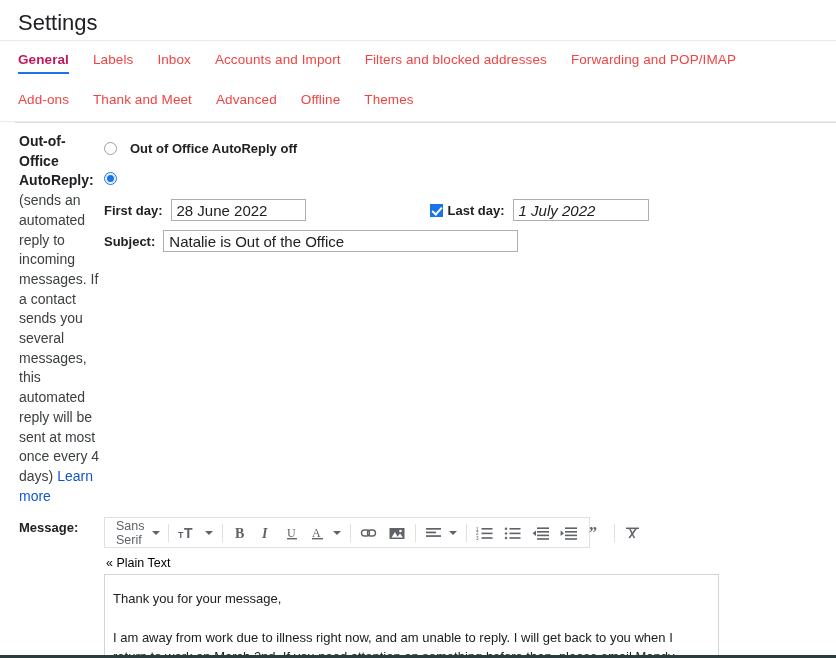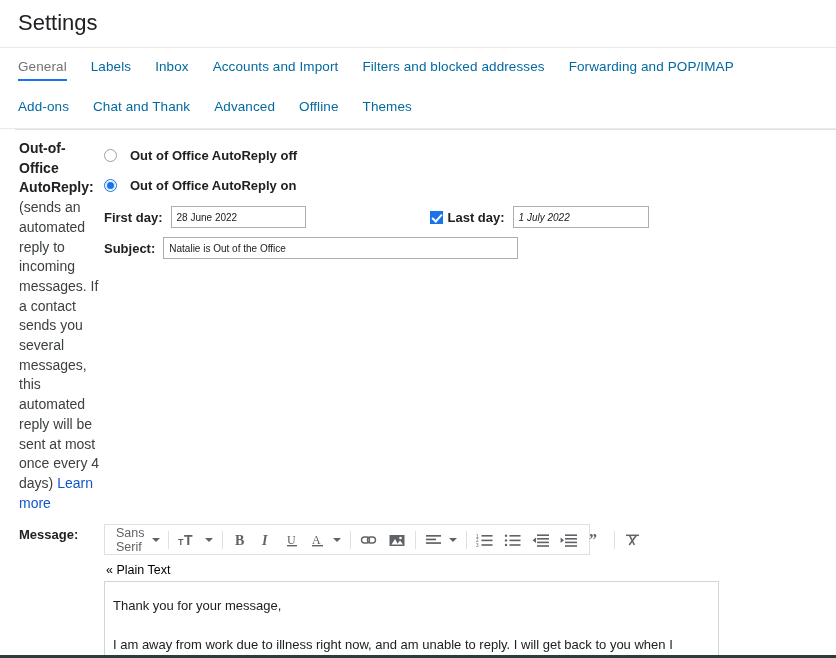--- a/index.html
+++ b/index.html
@@ -10,21 +10,21 @@
     background: #ffffff;
     font-family: "Liberation Sans", sans-serif;
     color: #202124;
     overflow: hidden;
     position: relative;
     border-bottom: 3px solid #2b3c3f;
   }
 
   
   .settings-header {
-    height: 48px;
+    height: 41px;
     padding: 10px 0 0 18px;
     border-bottom: 1px solid #e8eaed;
   }
   .settings-title {
     font-size: 22px;
     font-weight: 400;
     color: #202124;
     letter-spacing: 0;
     line-height: 26px;
   }
@@ -35,31 +35,31 @@
     border-bottom: 1px solid #e8eaed;
   }
   .tabrow {
     display: flex;
     align-items: flex-start;
     gap: 0;
     height: 40px;
   }
   .tab {
     font-size: 13.5px;
-    color: #0369a1;
+    color: #ef4444;
     padding: 11px 12px 9px 12px;
     cursor: pointer;
     white-space: nowrap;
     letter-spacing: .1px;
   }
   .tab:first-child { padding-left: 0; }
   .tabrow.row2 .tab:first-child { padding-left: 0; }
   .tab.active {
-    color: #737373;
-    font-weight: 400;
+    color: #be185d;
+    font-weight: 700;
     position: relative;
   }
   .tab.active::after {
     content: "";
     position: absolute;
     left: 0; right: 12px; bottom: 2px;
     height: 2px;
     background: #1a73e8;
   }
 
@@ -149,21 +149,21 @@
     height: 24px;
   }
   .field-label {
     font-size: 13px;
     font-weight: bold;
     color: #202124;
     margin-right: 8px;
   }
   .txtinput {
     font-family: "Liberation Sans", sans-serif;
-    font-size: 10px;
+    font-size: 15px;
     color: #202124;
     border: 1px solid #aeaeae;
     background: #fff;
     height: 22px;
     padding: 1px 5px;
     outline: none;
     border-radius: 0;
   }
   .in-firstday { width: 135px; }
   .in-lastday  { width: 136px; font-style: italic; }
@@ -290,21 +290,21 @@
   <div class="tabrow row1">
     <div class="tab active">General</div>
     <div class="tab">Labels</div>
     <div class="tab">Inbox</div>
     <div class="tab">Accounts and Import</div>
     <div class="tab">Filters and blocked addresses</div>
     <div class="tab">Forwarding and POP/IMAP</div>
   </div>
   <div class="tabrow row2">
     <div class="tab">Add-ons</div>
-    <div class="tab">Chat and Thank</div>
+    <div class="tab">Thank and Meet</div>
     <div class="tab">Advanced</div>
     <div class="tab">Offline</div>
     <div class="tab">Themes</div>
   </div>
 </div>
 
 <div class="content">
   <div class="hr-top"></div>
 
   <div class="ooo-row">
@@ -317,21 +317,20 @@
 
     <div class="ooo-fields">
 
       <div class="radio-line">
         <span class="radio"></span>
         <span class="radio-label">Out of Office AutoReply off</span>
       </div>
 
       <div class="radio-line">
         <span class="radio checked"></span>
-        <span class="radio-label">Out of Office AutoReply on</span>
       </div>
 
       <div class="field-row">
         <span class="field-label">First day:</span>
         <input class="txtinput in-firstday" type="text" value="28 June 2022" style="">
         <span class="spacer-lastday"></span>
         <span class="cbx checked"></span>
         <span class="field-label">Last day:</span>
         <input class="txtinput in-lastday" type="text" value="1 July 2022" style="">
       </div>

